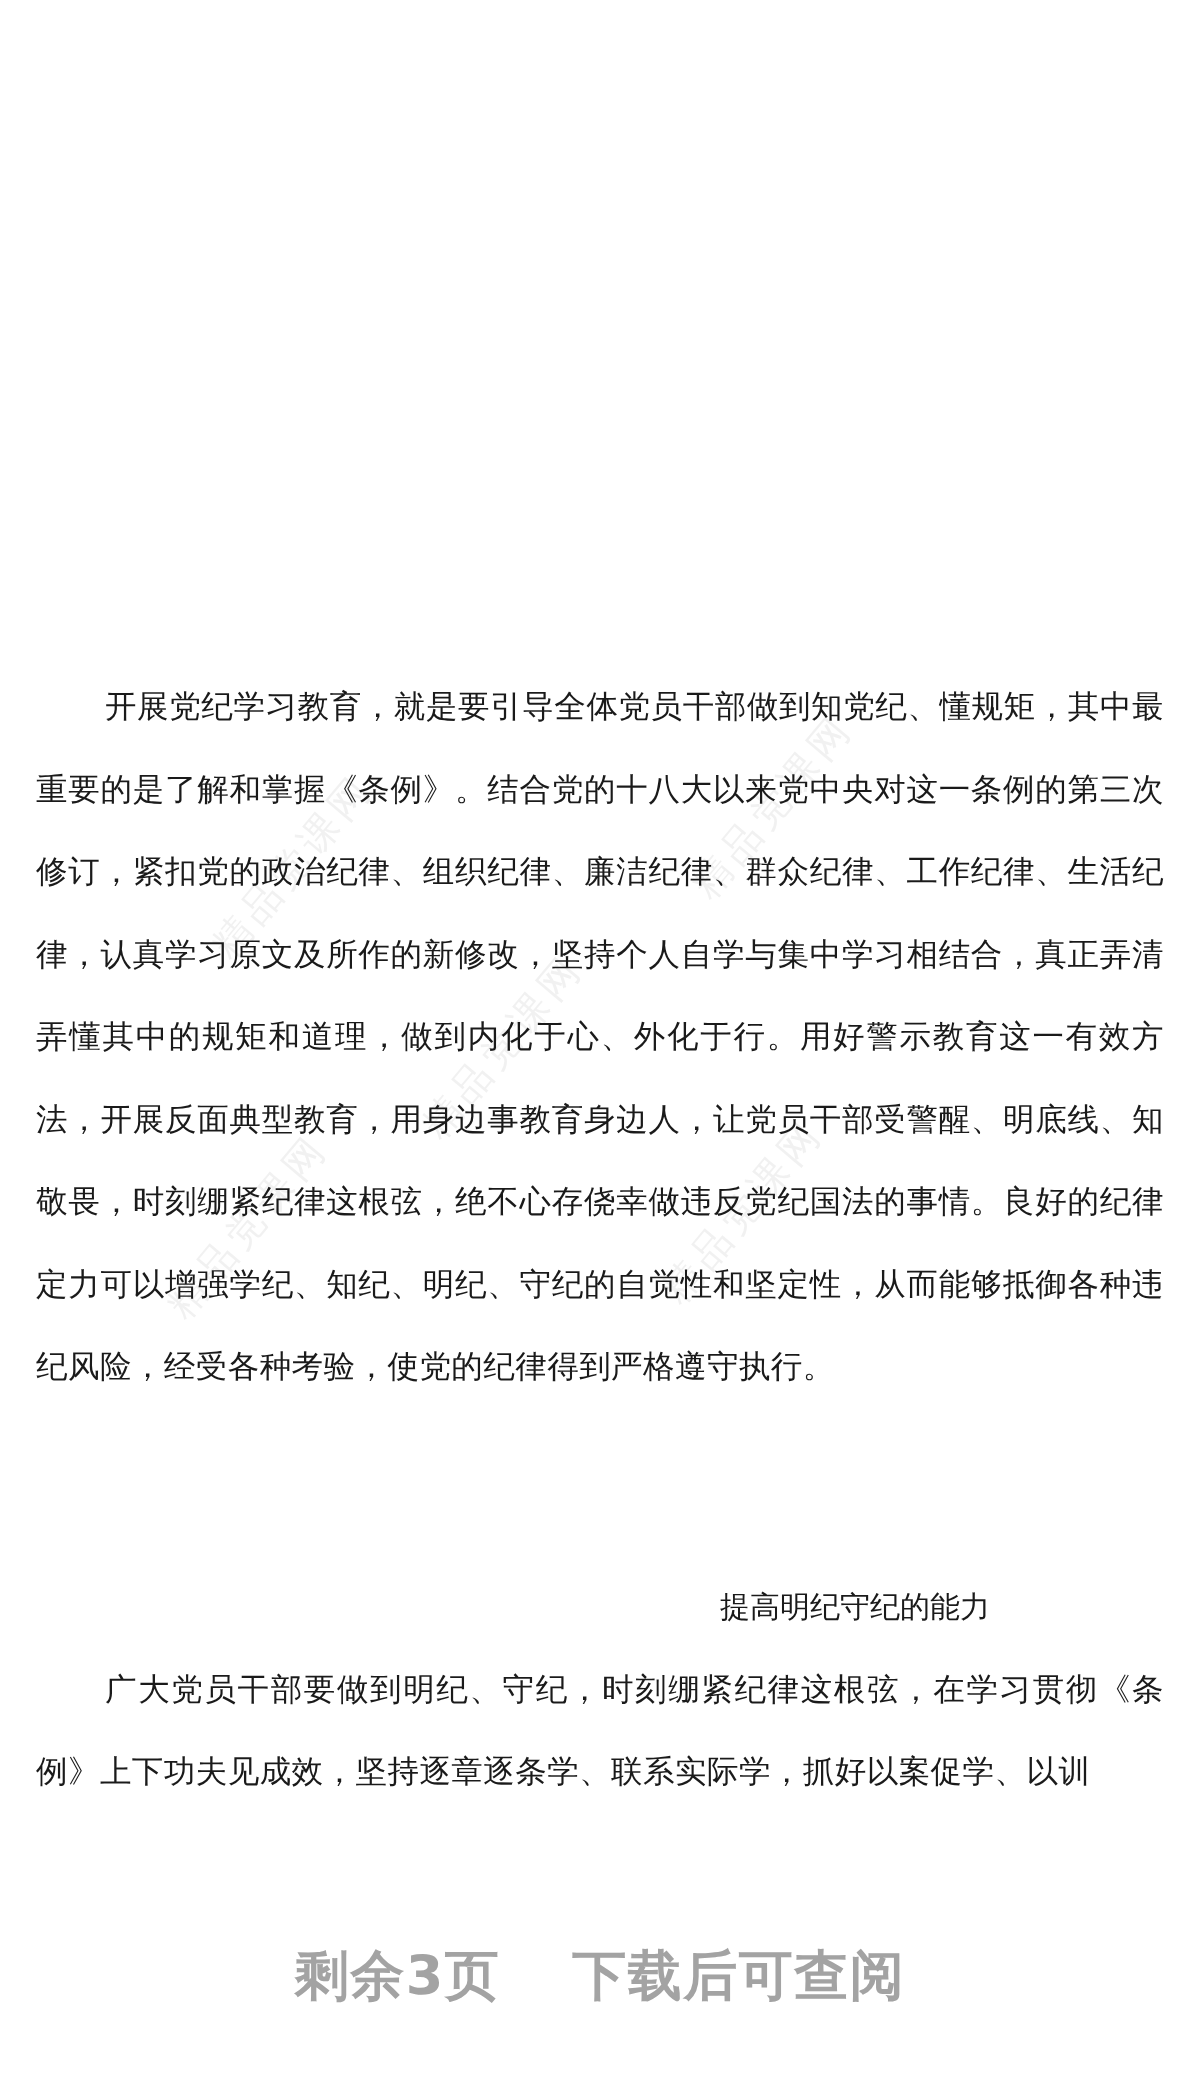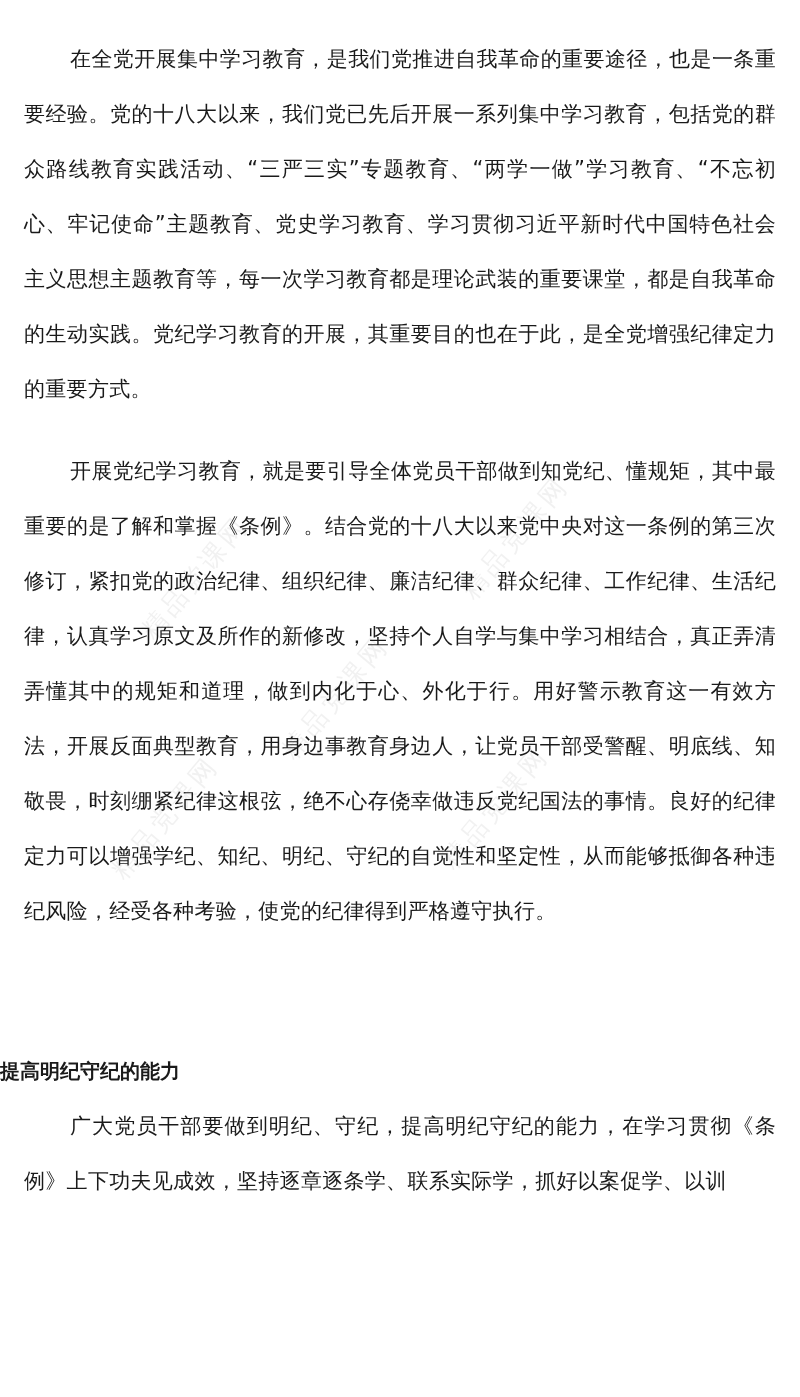--- a/index.html
+++ b/index.html
@@ -34,23 +34,23 @@
       margin: 0;
     }
     .p1 { top: 32px; }
     .p2 { top: 444px; }
     .p3 { top: 1099px; }
     .section-title {
       position: absolute;
       top: 1051px;
       left: 0;
       width: 660px;
-      text-align: left;
+      text-align: right;
       font-size: 20px;
-      font-weight: bold;
+      font-weight: normal;
       line-height: 40px;
       color: #1a1a1a;
     }
     .watermark {
       position: absolute;
       font-size: 26px;
       color: rgba(180,180,180,0.18);
       transform: rotate(-50deg);
       transform-origin: center;
       white-space: nowrap;
@@ -75,22 +75,24 @@
 <body>
 
 <div class="page">
 
   <div class="watermark" style="left:120px; top:560px;">精品党课网</div>
   <div class="watermark" style="left:440px; top:520px;">精品党课网</div>
   <div class="watermark" style="left:90px; top:800px;">精品党课网</div>
   <div class="watermark" style="left:420px; top:790px;">精品党课网</div>
   <div class="watermark" style="left:260px; top:680px;">精品党课网</div>
 
-  <p class="para p1">在全党开展集中学习教育，是我们党推进自我革命的重要途径，也是一条重要经验。党的十八大以来，我们党已先后开展一系列集中学习教育，包括党的群众路线教育实践活动、“三严三实”专题教育、“两学一做”学习教育、“不忘初心、牢记使命”主题教育、党史学习教育、学习贯彻习近平新时代中国特色社会主义思想主题教育等，每一次学习教育都是理论武装的重要课堂，都是自我革命的生动实践。党纪学习教育的开展，其重要目的也在于此，是全党增强纪律定力的重要方式。</p>
 
   <p class="para p2">开展党纪学习教育，就是要引导全体党员干部做到知党纪、懂规矩，其中最重要的是了解和掌握《条例》。结合党的十八大以来党中央对这一条例的第三次修订，紧扣党的政治纪律、组织纪律、廉洁纪律、群众纪律、工作纪律、生活纪律，认真学习原文及所作的新修改，坚持个人自学与集中学习相结合，真正弄清弄懂其中的规矩和道理，做到内化于心、外化于行。用好警示教育这一有效方法，开展反面典型教育，用身边事教育身边人，让党员干部受警醒、明底线、知敬畏，时刻绷紧纪律这根弦，绝不心存侥幸做违反党纪国法的事情。良好的纪律定力可以增强学纪、知纪、明纪、守纪的自觉性和坚定性，从而能够抵御各种违纪风险，经受各种考验，使党的纪律得到严格遵守执行。</p>
 
   <div class="section-title">提高明纪守纪的能力</div>
 
-  <p class="para p3">广大党员干部要做到明纪、守纪，提高明纪守纪的能力，在学习贯彻《条例》上下功夫见成效，坚持逐章逐条学、联系实际学，抓好以案促学、以训</p>
+  <p class="para p3">广大党员干部要做到明纪、守纪，时刻绷紧纪律这根弦，在学习贯彻《条例》上下功夫见成效，坚持逐章逐条学、联系实际学，抓好以案促学、以训</p>
 
+  <div class="more-banner">
+    <span>剩余3页</span><span class="gap"></span><span>下载后可查阅</span>
+  </div>
 
 </div>
 
 </body></html>

